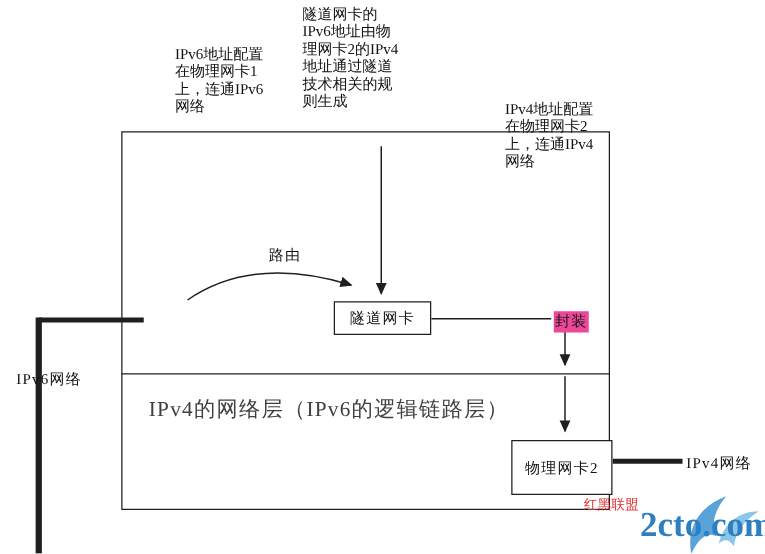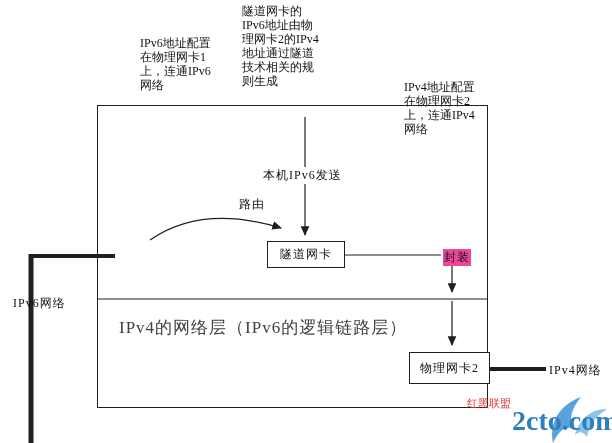--- a/index.html
+++ b/index.html
@@ -75,24 +75,23 @@
     <path d="M150,240 Q202,204 281,228" fill="none" stroke="#1f1f1f" stroke-width="1.2" marker-end="url(#ah)"></path>
     <line x1="345" y1="255" x2="441" y2="255" stroke="#1f1f1f" stroke-width="1.2"></line>
     <line x1="452" y1="262" x2="452" y2="292" stroke="#1f1f1f" stroke-width="1.2" marker-end="url(#ah)"></line>
     <line x1="452" y1="301" x2="452" y2="345" stroke="#1f1f1f" stroke-width="1.2" marker-end="url(#ah)"></line>
     <line x1="31" y1="256" x2="115" y2="256" stroke="#1f1f1f" stroke-width="4"></line>
     <line x1="31" y1="254" x2="31" y2="443" stroke="#1f1f1f" stroke-width="5"></line>
     <line x1="490" y1="369" x2="546" y2="369" stroke="#1f1f1f" stroke-width="4"></line>
   </svg>
 
   <div class="node" style="left:267px; top:241px; width:78px; height:27px;">隧道网卡</div>
-  <div class="node" style="left:409px; top:352px; width:81px; height:32px;">物理网卡2</div>
+  <div class="node" style="left:409px; top:352px; width:81px; height:44px;">物理网卡2</div>
 
-  <div class="lbl" style="left:262px; top:167px; background:#ffffff; padding:0 1px;">本机IPv6发送</div>
-  <div class="lbl" style="left:215px; top:196px;margin-left:24px;">路由</div>
+  <div class="lbl" style="left:215px; top:196px;">路由</div>
   <div class="lbl" style="left:443px; top:249px; background:#ec4899; padding:0 1px;">封装</div>
 
   <div class="layer-label">IPv4的网络层（IPv6的逻辑链路层）</div>
 
   <div class="lbl" style="left:1px; top:295px;padding-left:12px;">IPv6网络</div>
   <div class="lbl" style="left:549px; top:362px;">IPv4网络</div>
 
   <svg class="wm-swirl" width="90" height="58" viewBox="0 0 90 58">
     <path d="M30,58 C26,38 36,20 58,12 C48,24 46,34 50,44 C42,40 36,46 30,58 Z" fill="#3b93d4" opacity="0.85"></path>
     <path d="M52,50 C56,34 68,24 84,24 C72,32 66,40 64,52 C60,46 56,46 52,50 Z" fill="#6fb7e3" opacity="0.8"></path>

